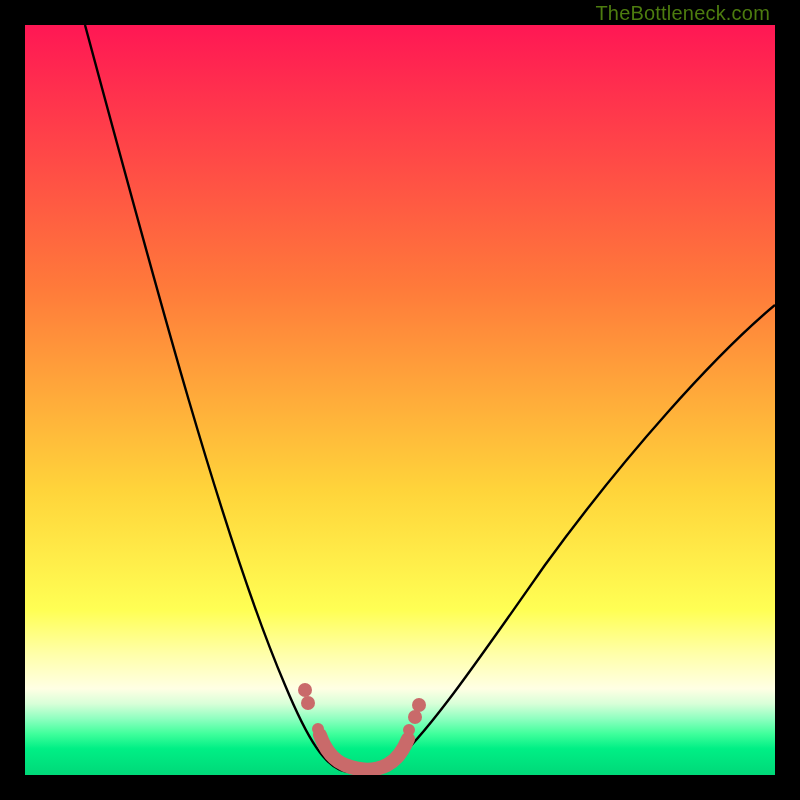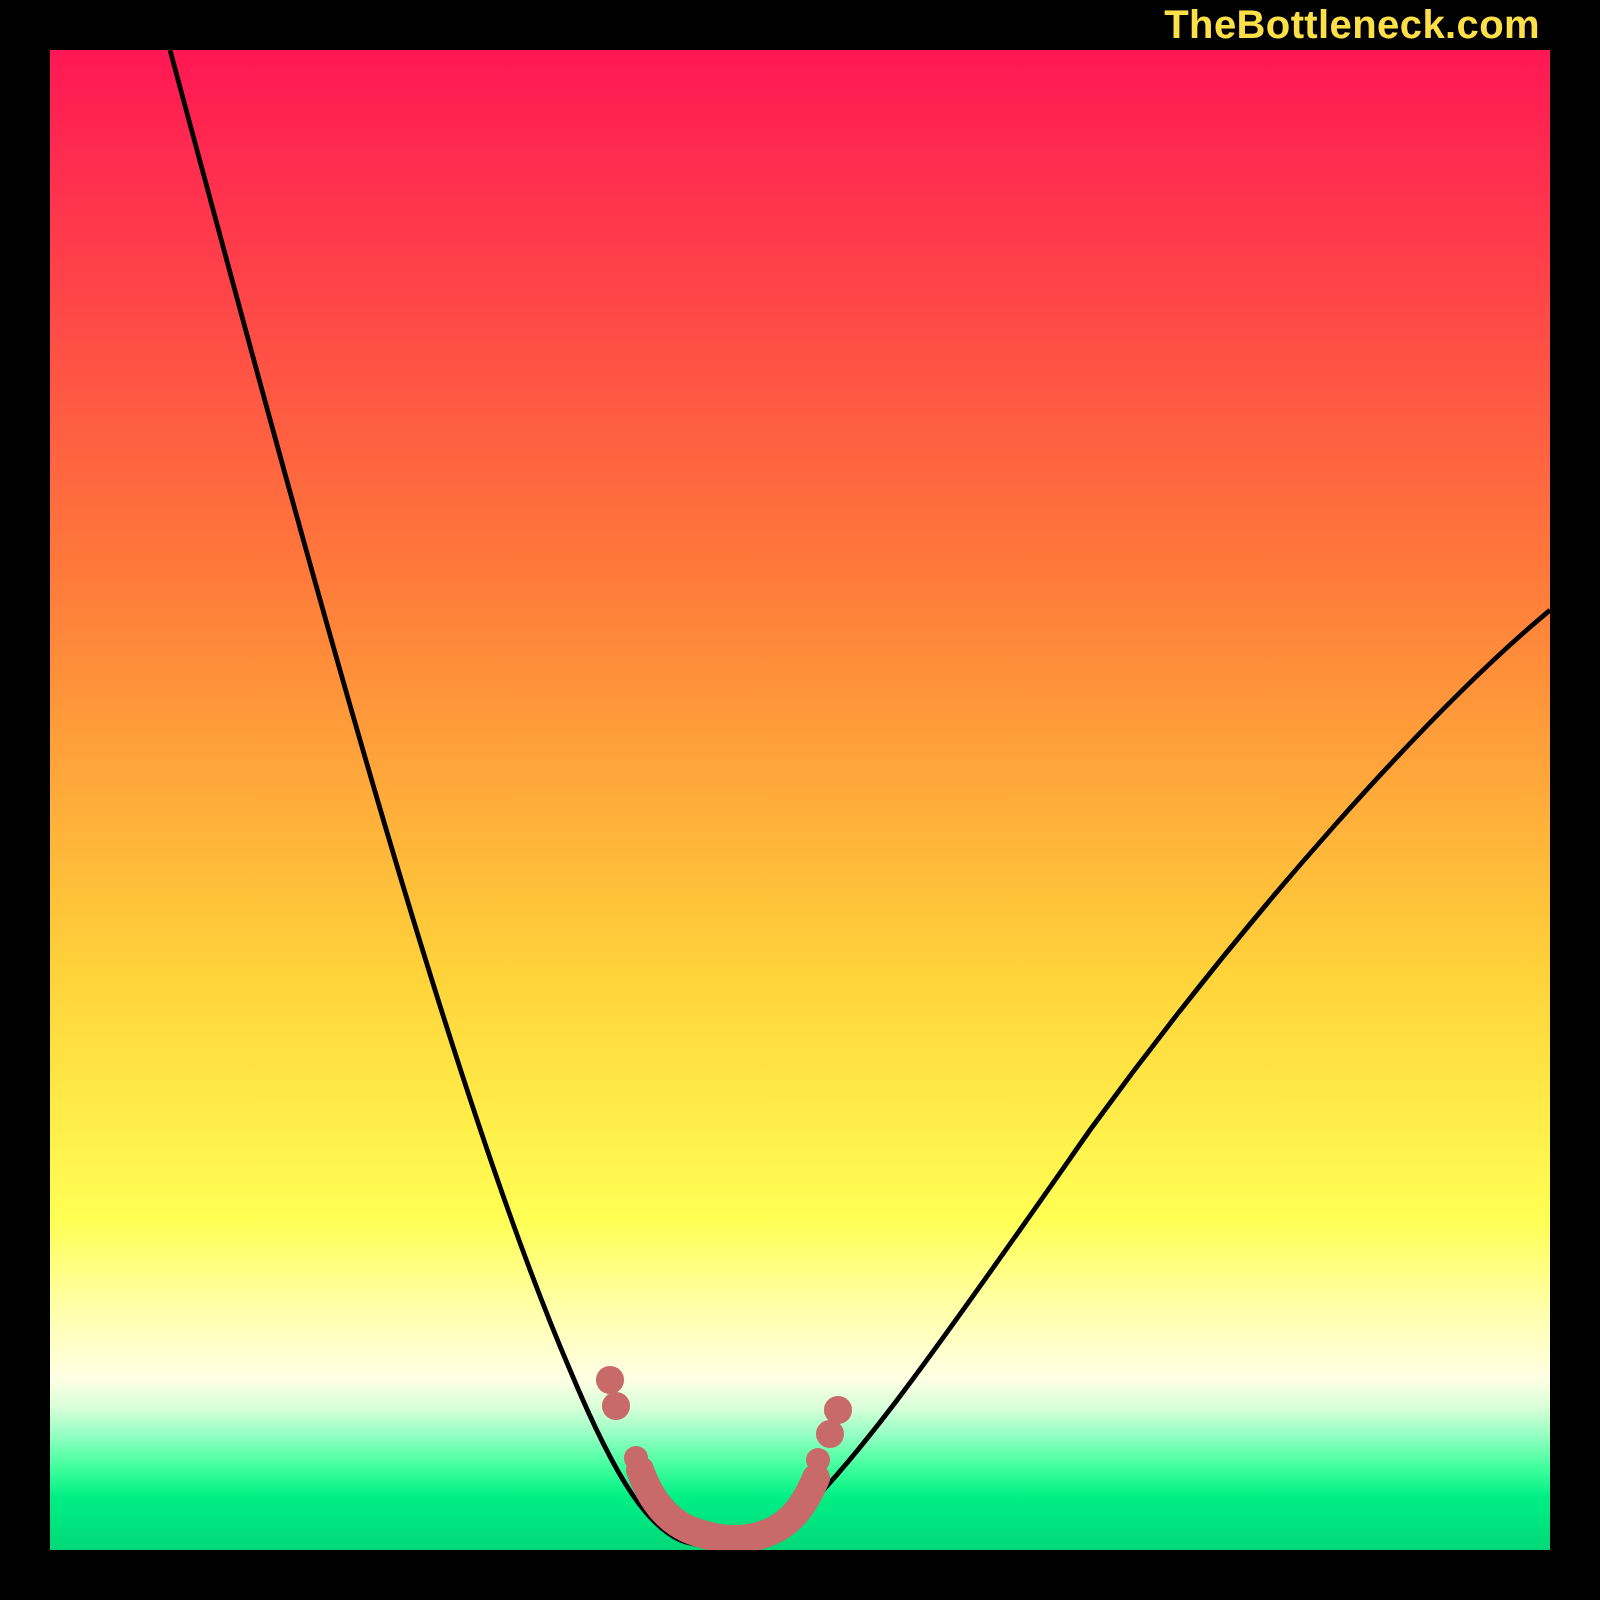--- a/index.html
+++ b/index.html
@@ -24,22 +24,22 @@
     left: 0;
     top: 0;
     width: 100%;
     height: 100%;
   }
   .watermark {
     position: absolute;
     top: 2px;
     right: 30px;
     font-size: 20px;
-    color: #fde047;
-    font-weight: 700;
+    color: #4d7c0f;
+    font-weight: 400;
     letter-spacing: 0.2px;
     margin-left: 24px;
   }
   svg.curve {
     position: absolute;
     left: 0;
     top: 0;
     width: 100%;
     height: 100%;
   }

